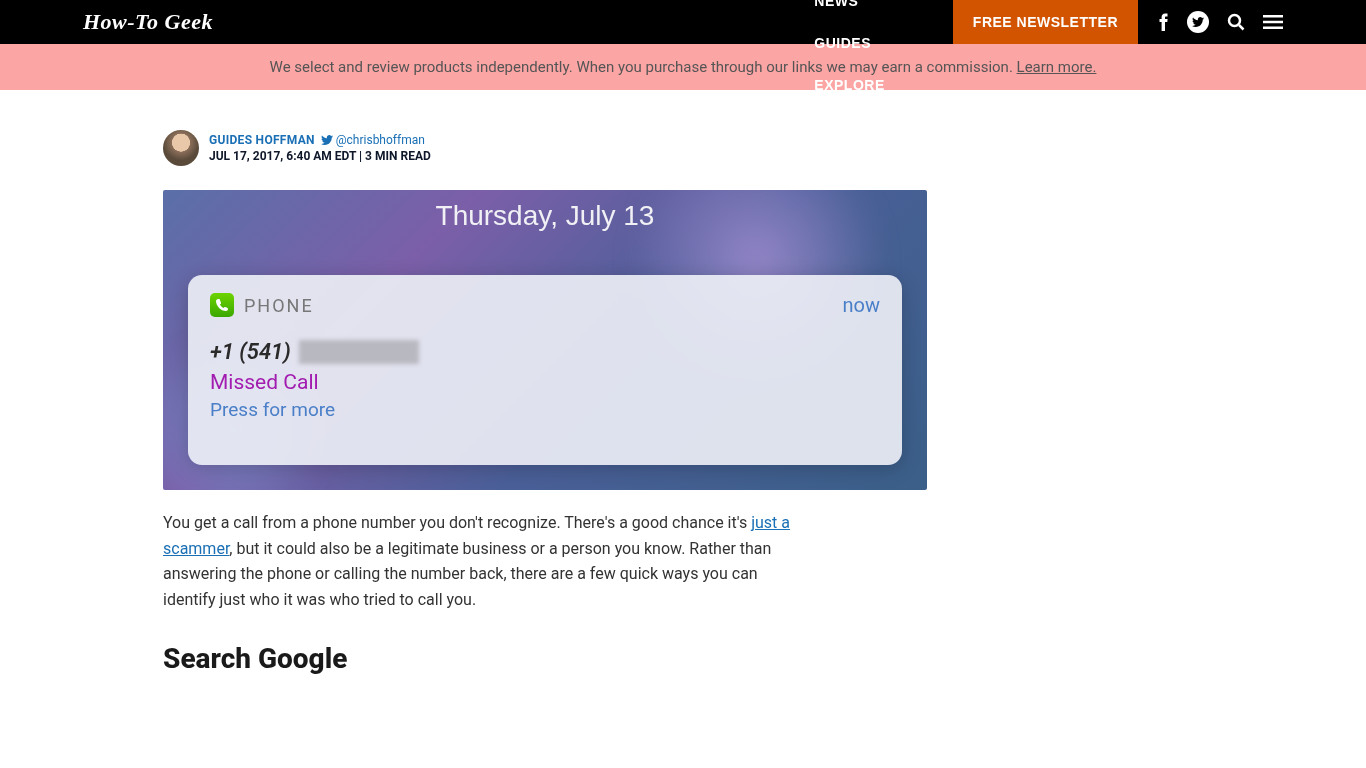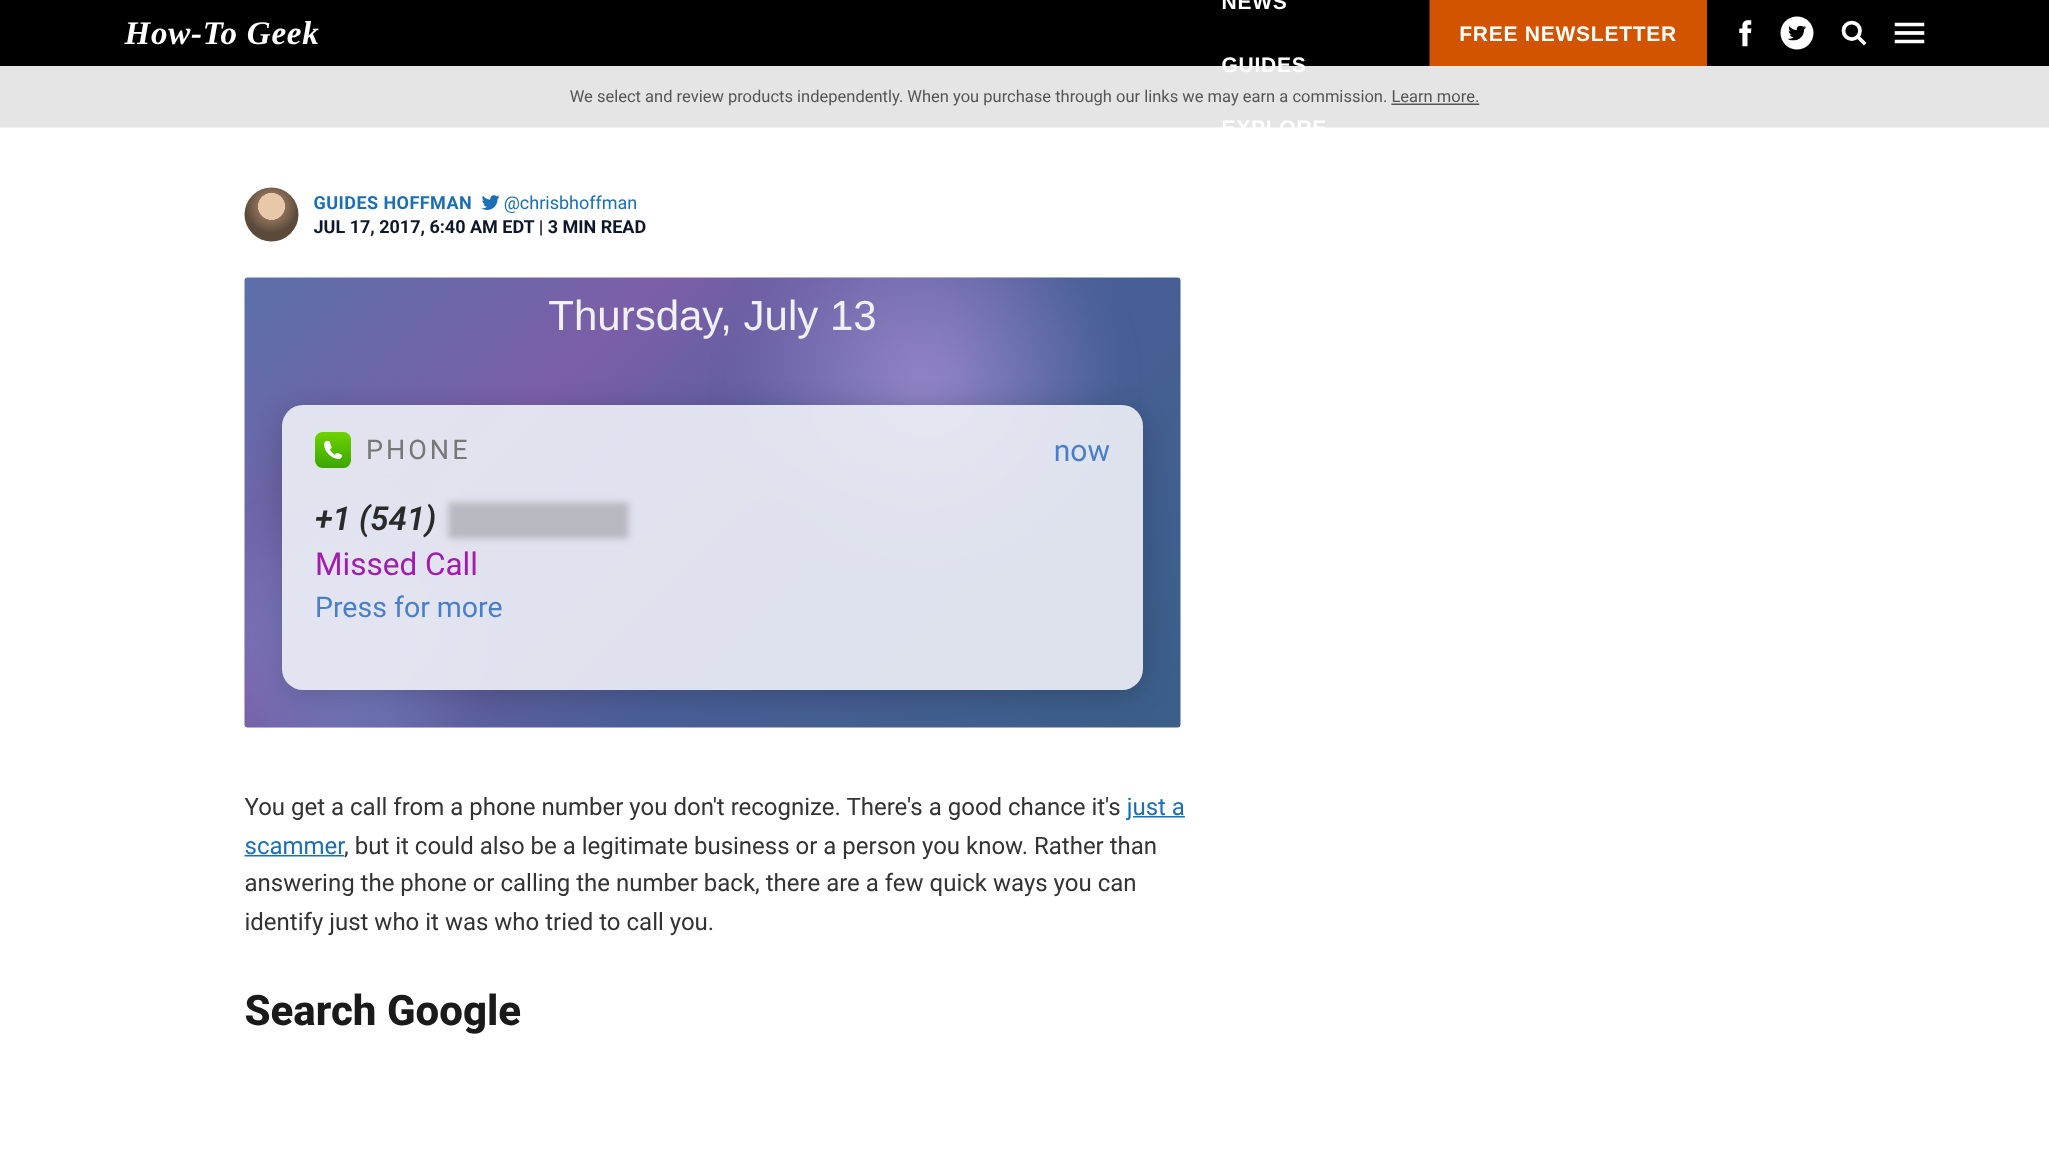--- a/index.html
+++ b/index.html
@@ -11,37 +11,37 @@
 .logo { font-family: Georgia, serif; font-weight: 700; font-size: 22px; font-style: italic; color: #fff; letter-spacing: 0.5px; }
 .nav-right { display: flex; align-items: center; height: 44px; }
 .nav-links { display: flex; align-items: flex-start; gap: 26px; margin-right: 20px; flex-direction: column; }
 .nav-link { color: #fff; font-weight: 700; font-size: 14px; letter-spacing: 0.5px; font-family: "Arial Narrow", Arial, sans-serif; font-stretch: condensed; cursor: pointer; }
 .newsletter-btn { background: #d35400; color: #fff; height: 44px; padding: 16px 20px; display: flex; align-items: center; font-weight: 700; font-size: 14px; letter-spacing: 0.5px; font-family: "Arial Narrow", Arial, sans-serif; font-stretch: condensed; cursor: pointer; }
 .header-icons { display: flex; align-items: center; gap: 18px; margin-left: 20px; }
 .icon-btn { color: #fff; cursor: pointer; display: flex; align-items: center; justify-content: center; }
 .twitter-circle { width: 22px; height: 22px; border-radius: 50%; background: #fff; display: flex; align-items: center; justify-content: center; }
 
 
-.disclaimer { background: #e5e5e5; padding: 14px 20px; text-align: center; font-size: 11px; color: #555; }
+.disclaimer { background: #fca5a5; padding: 14px 20px; text-align: center; font-size: 15px; color: #555; }
 .disclaimer a { color: #555; text-decoration: underline; cursor: pointer; }
 
 
 .content { max-width: 1040px; margin: 0 auto; padding: 40px 0 0 0; }
 .article { max-width: 650px; margin-left: 0; }
 .article-title { font-size: 40px; font-weight: 800; line-height: 1.15; margin-bottom: 24px; letter-spacing: -0.5px; }
 .meta-row { display: flex; align-items: center; gap: 10px; margin-bottom: 24px; }
 .avatar { width: 36px; height: 36px; border-radius: 50%; background: radial-gradient(circle at 50% 35%, #e8c8a8 30%, #8b6f5a 31%, #5a4a3a 60%); flex-shrink: 0; }
 .meta-text { display: flex; flex-direction: column; gap: 2px; }
 .author-line { display: flex; align-items: center; gap: 6px; font-size: 12px; }
 .author-name { color: #1a6fb5; font-weight: 700; letter-spacing: 0.3px; cursor: pointer; }
 .author-twitter { color: #1a6fb5; display: inline-flex; align-items: center; gap: 3px; cursor: pointer; }
 .date-line { font-size: 12px; color: #0f172a; font-weight: bold; }
 
 
-.hero { width: 624px; height: 300px; background: linear-gradient(135deg, #5a6fa8 0%, #7b5fa8 30%, #4a5f98 60%, #3a5f88 100%); position: relative; border-radius: 2px; overflow: hidden; margin-bottom: 40px; }
+.hero { width: 764px; height: 300px; background: linear-gradient(135deg, #5a6fa8 0%, #7b5fa8 30%, #4a5f98 60%, #3a5f88 100%); position: relative; border-radius: 2px; overflow: hidden; margin-bottom: 20px; }
 .hero-blob1 { position: absolute; width: 260px; height: 260px; background: radial-gradient(circle, rgba(180,150,220,0.7), transparent 70%); top: -60px; right: 40px; border-radius: 50%; filter: blur(12px); }
 .hero-blob2 { position: absolute; width: 200px; height: 200px; background: radial-gradient(circle, rgba(120,160,220,0.6), transparent 70%); bottom: -40px; left: -30px; border-radius: 50%; filter: blur(10px); }
 .hero-date { position: absolute; top: 10px; left: 0; right: 0; text-align: center; color: #f0f0f5; font-size: 28px; font-weight: 300; font-family: -apple-system, "Helvetica Neue", sans-serif; }
 .hero-card { position: absolute; top: 85px; left: 25px; right: 25px; bottom: 25px; background: rgba(235,238,245,0.92); border-radius: 14px; padding: 18px 22px; box-shadow: 0 4px 20px rgba(0,0,0,0.2); }
 .card-top { display: flex; align-items: flex-start; justify-content: space-between; margin-bottom: 22px; }
 .card-app { display: flex; align-items: center; gap: 10px; }
 .phone-icon { width: 24px; height: 24px; background: linear-gradient(#6dd400, #3aa700); border-radius: 5px; display: flex; align-items: center; justify-content: center; }
 .card-app-label { color: #777; font-size: 18px; letter-spacing: 2px; font-weight: 400; }
 .card-now { color: #4a7fc8; font-size: 20px; }
 .card-number-row { display: flex; align-items: center; gap: 8px; margin-bottom: 6px; }

